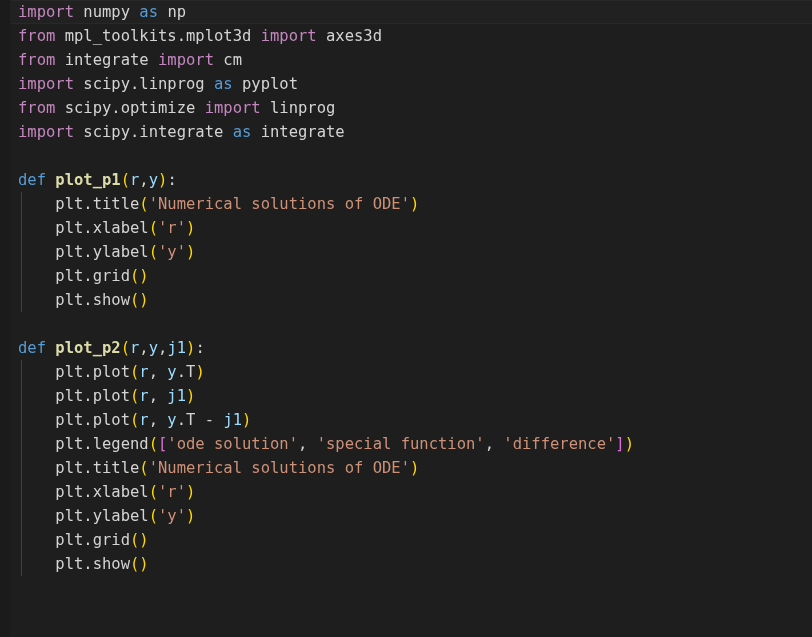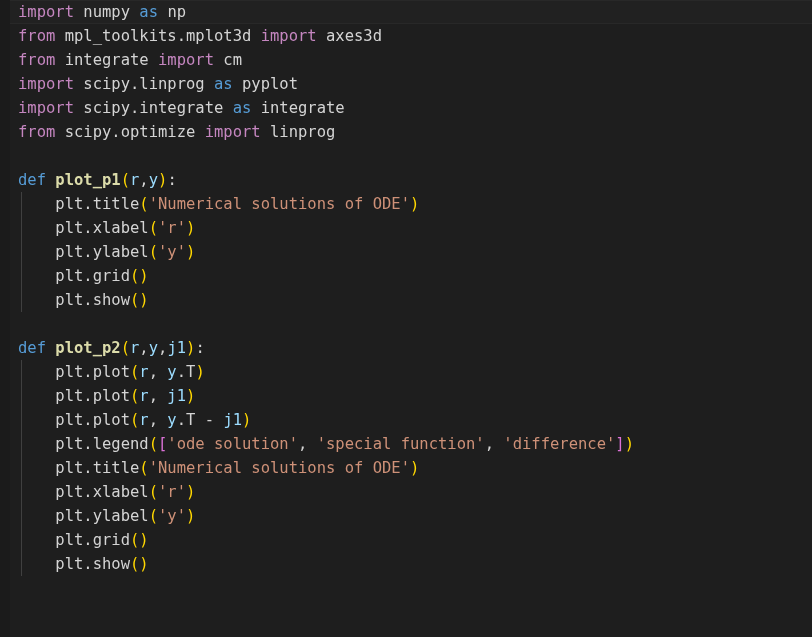--- a/index.html
+++ b/index.html
@@ -81,22 +81,22 @@
 <body>
 
 <div id="editor" style="background: rgb(30, 30, 30);">
   <div id="active-line" style="top: 0px; background: rgb(33, 33, 33);"></div>
   <div id="gutter" style="background: rgb(27, 27, 27);"></div>
   <div id="code">
       <div class="line"><span class="kw">import</span><span class="plain"> </span><span class="id">numpy</span><span class="plain"> </span><span class="kw2">as</span><span class="plain"> </span><span class="id">np</span></div>
       <div class="line"><span class="kw">from</span><span class="plain"> </span><span class="id">mpl_toolkits.mplot3d</span><span class="plain"> </span><span class="kw">import</span><span class="plain"> </span><span class="id">axes3d</span></div>
       <div class="line"><span class="kw">from</span><span class="plain"> </span><span class="id">integrate</span><span class="plain"> </span><span class="kw">import</span><span class="plain"> </span><span class="id">cm</span></div>
       <div class="line"><span class="kw">import</span><span class="plain"> </span><span class="id">scipy.linprog</span><span class="plain"> </span><span class="kw2">as</span><span class="plain"> </span><span class="id">pyplot</span></div>
+      <div class="line"><span class="kw">from</span><span class="plain"> </span><span class="id">scipy.optimize</span><span class="plain"> </span><span class="kw">import</span><span class="plain"> </span><span class="id">linprog</span></div>
       <div class="line"><span class="kw">import</span><span class="plain"> </span><span class="id">scipy.integrate</span><span class="plain"> </span><span class="kw2">as</span><span class="plain"> </span><span class="id">integrate</span></div>
-      <div class="line"><span class="kw">from</span><span class="plain"> </span><span class="id">scipy.optimize</span><span class="plain"> </span><span class="kw">import</span><span class="plain"> </span><span class="id">linprog</span></div>
       <div class="line blank"> </div>
       <div class="line"><span class="kw2">def</span><span class="plain"> </span><span class="fn">plot_p1</span><span class="punc">(</span><span class="var">r</span><span class="op">,</span><span class="var">y</span><span class="punc">)</span><span class="op">:</span></div>
       <div class="line guide"><span class="plain">    </span><span class="plain">plt</span><span class="op">.</span><span class="plain">title</span><span class="punc">(</span><span class="str">'Numerical solutions of ODE'</span><span class="punc">)</span></div>
       <div class="line guide"><span class="plain">    </span><span class="plain">plt</span><span class="op">.</span><span class="plain">xlabel</span><span class="punc">(</span><span class="str">'r'</span><span class="punc">)</span></div>
       <div class="line guide"><span class="plain">    </span><span class="plain">plt</span><span class="op">.</span><span class="plain">ylabel</span><span class="punc">(</span><span class="str">'y'</span><span class="punc">)</span></div>
       <div class="line guide"><span class="plain">    </span><span class="plain">plt</span><span class="op">.</span><span class="plain">grid</span><span class="punc">()</span></div>
       <div class="line guide"><span class="plain">    </span><span class="plain">plt</span><span class="op">.</span><span class="plain">show</span><span class="punc">()</span></div>
       <div class="line blank"> </div>
       <div class="line"><span class="kw2">def</span><span class="plain"> </span><span class="fn">plot_p2</span><span class="punc">(</span><span class="var">r</span><span class="op">,</span><span class="var">y</span><span class="op">,</span><span class="var">j1</span><span class="punc">)</span><span class="op">:</span></div>
       <div class="line guide"><span class="plain">    </span><span class="plain">plt</span><span class="op">.</span><span class="plain">plot</span><span class="punc">(</span><span class="var">r</span><span class="op">, </span><span class="var">y</span><span class="op">.</span><span class="plain">T</span><span class="punc">)</span></div>

